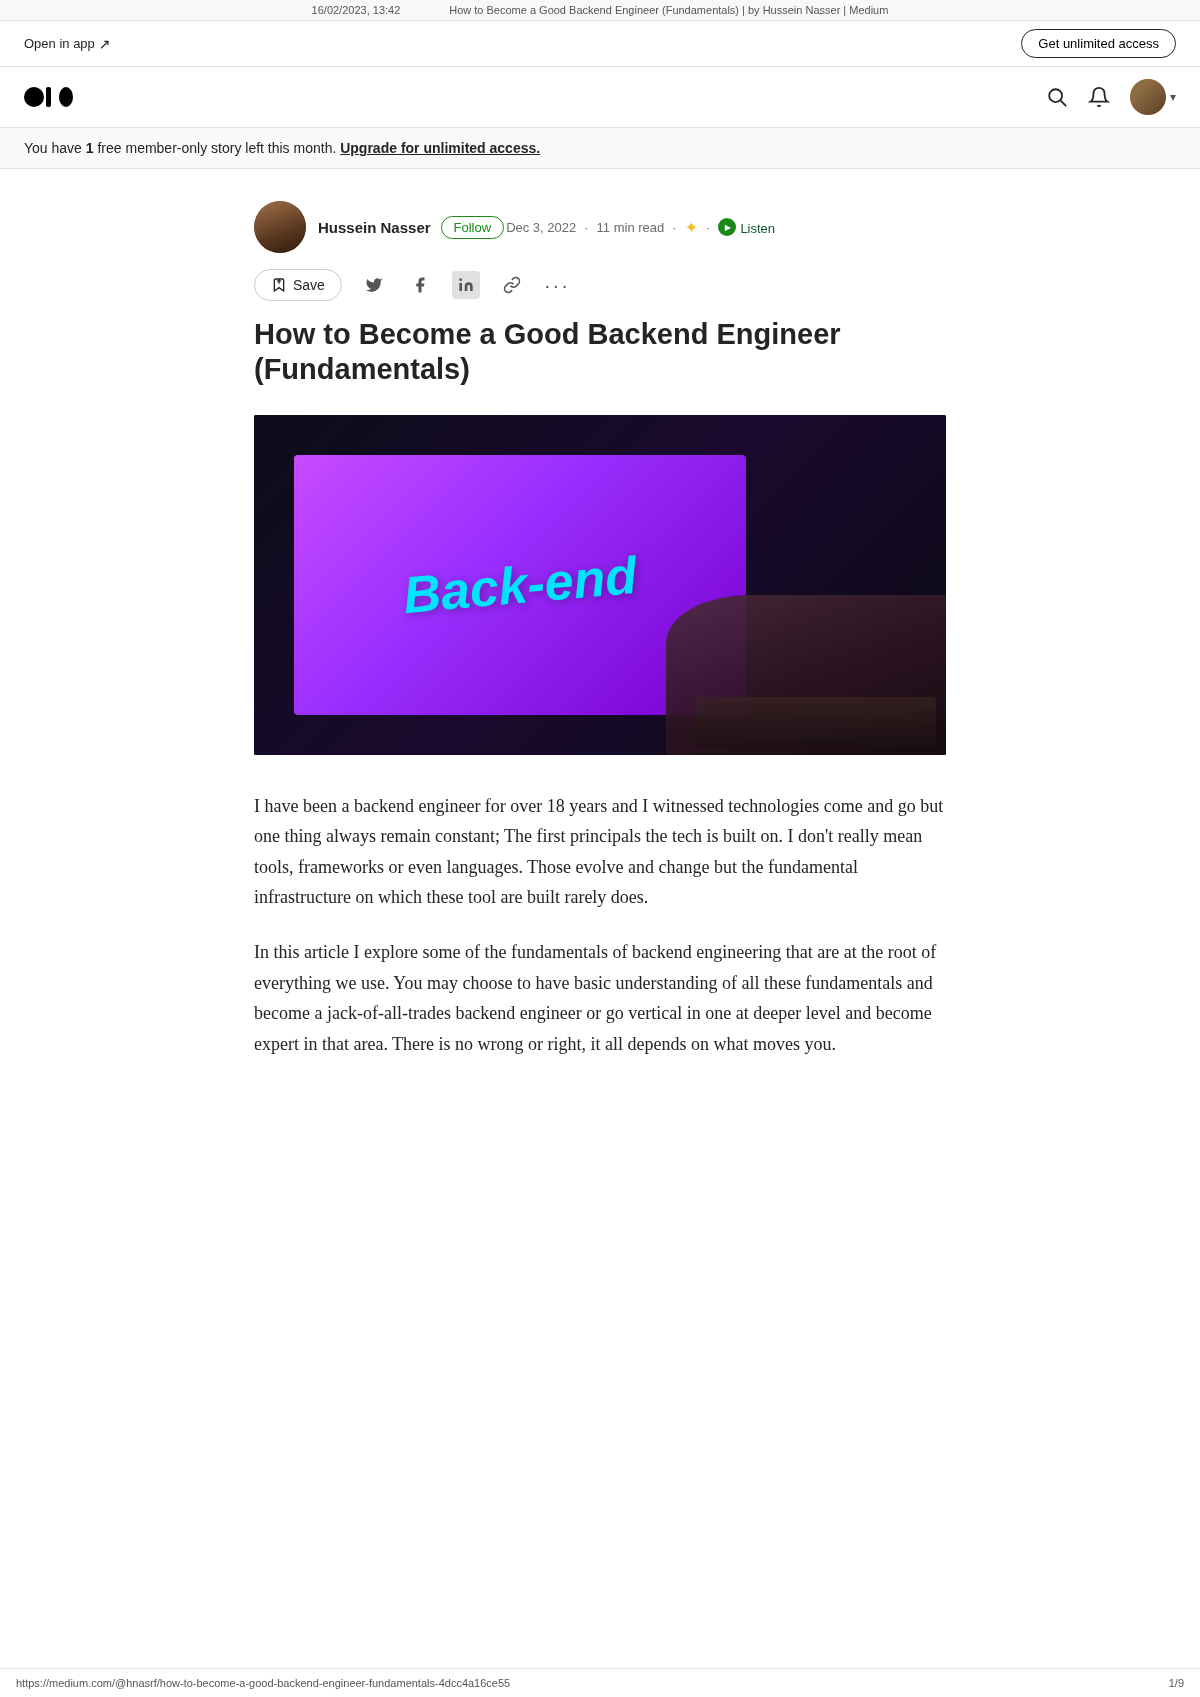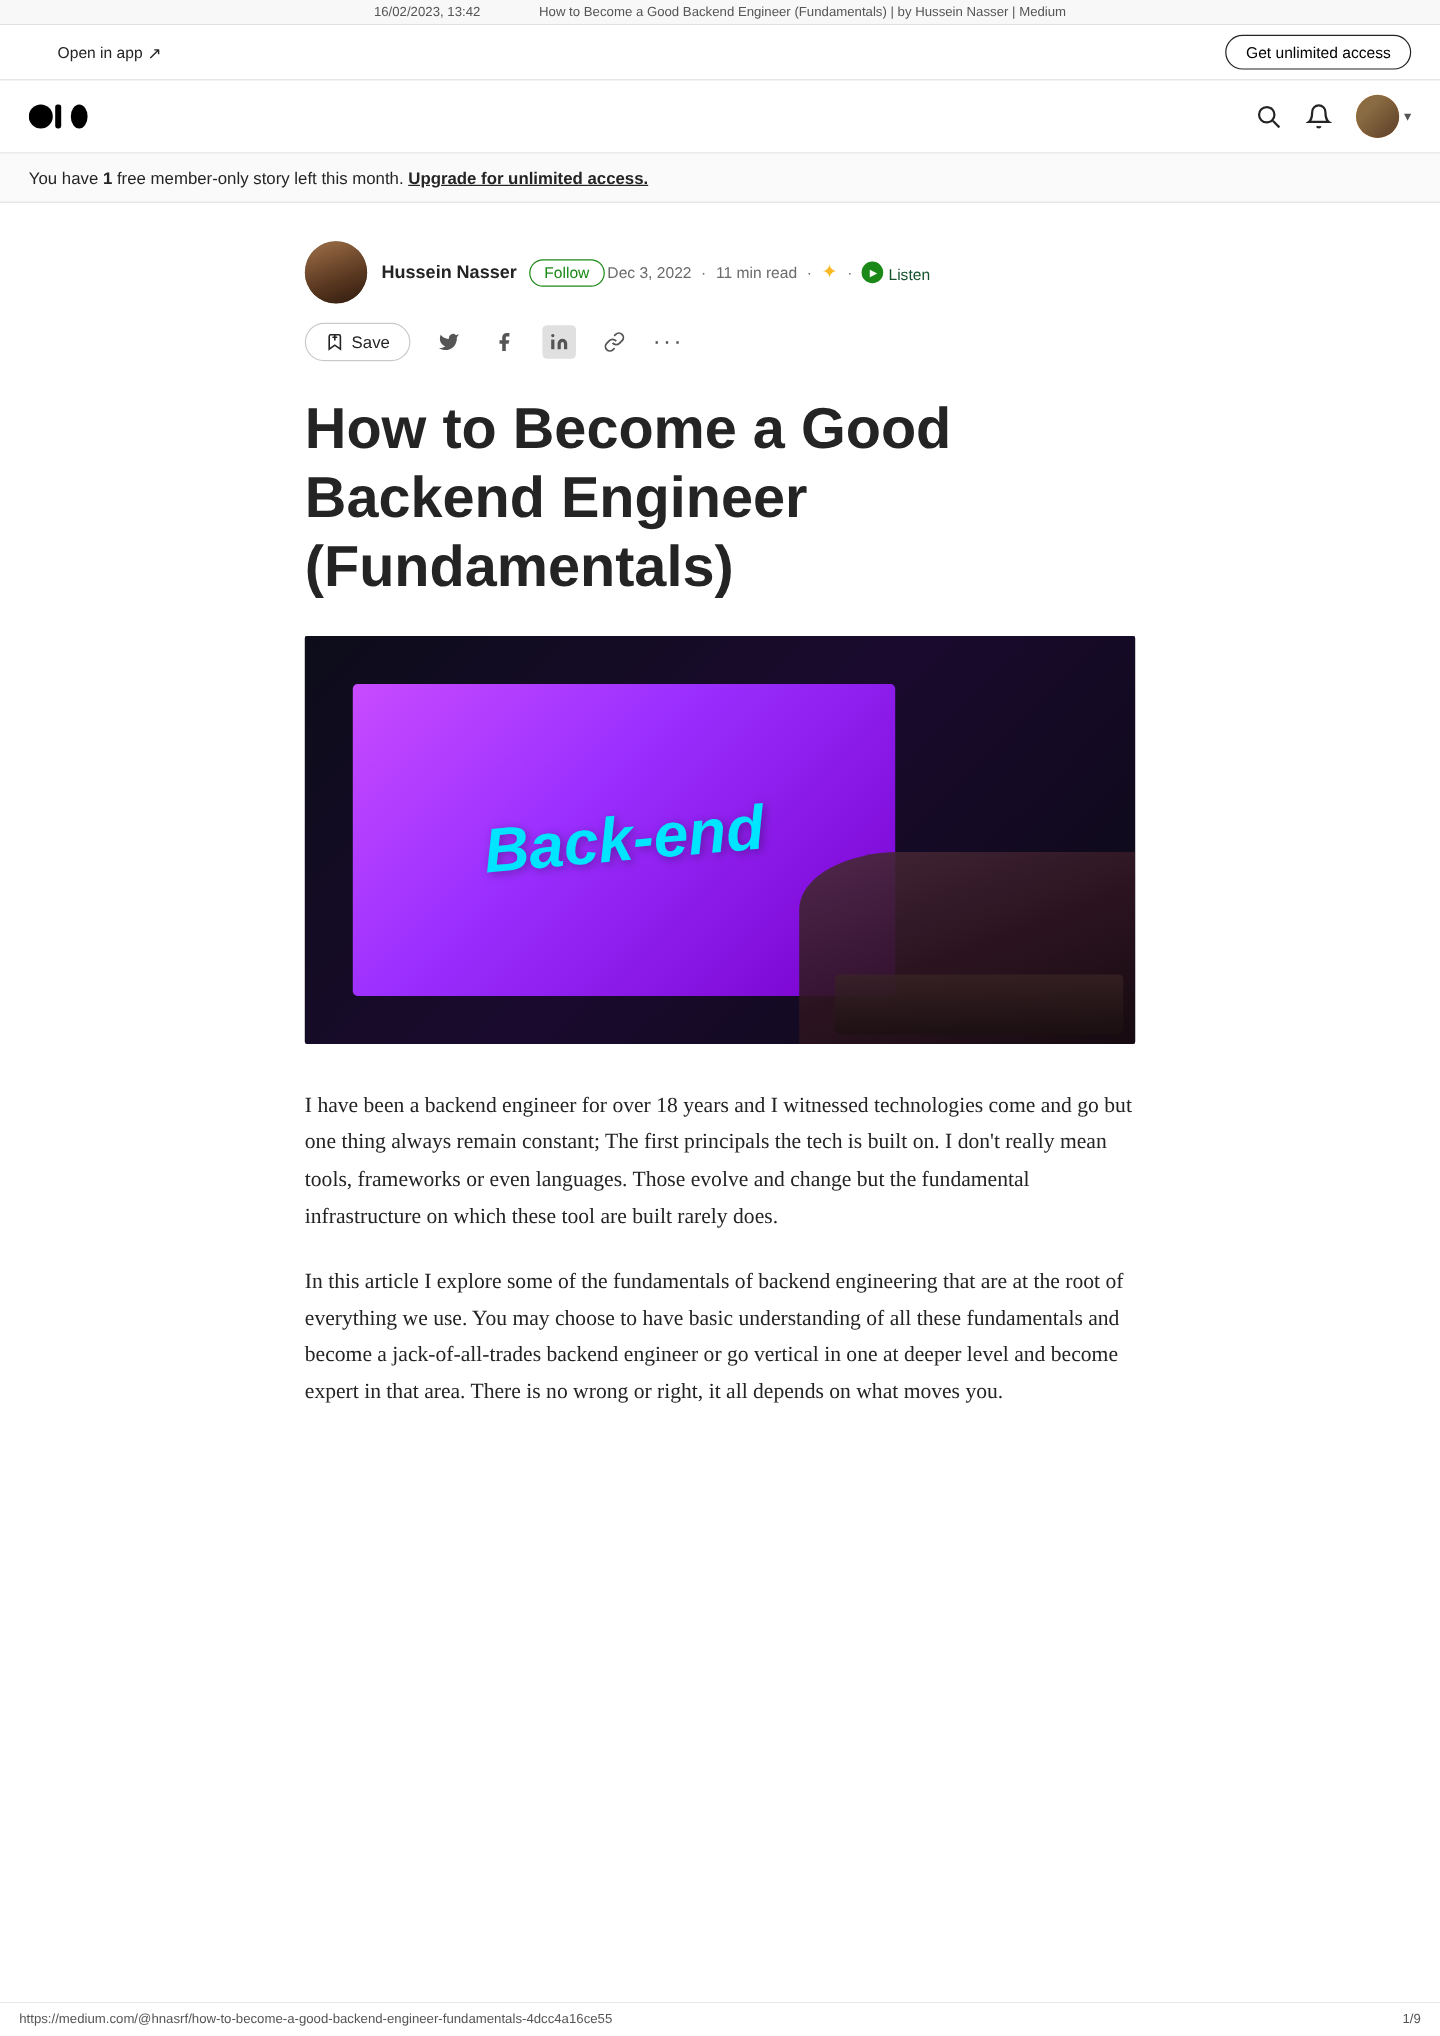--- a/index.html
+++ b/index.html
@@ -31,21 +31,20 @@
       font-size: 13px;
     }
     .open-in-app {
       display: flex;
       align-items: center;
       gap: 4px;
       color: #242424;
       text-decoration: none;
       font-size: 13px;
       font-family: Arial, sans-serif;
-      margin-left: 24px;
     }
     .open-in-app .arrow {
       font-size: 14px;
     }
     .get-unlimited-btn {
       border: 1.5px solid #242424;
       border-radius: 999px;
       padding: 6px 16px;
       font-size: 13px;
       background: #fff;
@@ -199,21 +198,21 @@
       margin-left: 1px;
     }
     .membership-star {
       color: #f8b924;
       font-size: 16px;
     }
     .action-bar {
       display: flex;
       align-items: center;
       gap: 18px;
-      margin: 16px 0 28px;
+      margin: 16px 0 16px;
       font-family: Arial, sans-serif;
     }
     .save-btn {
       display: flex;
       align-items: center;
       gap: 6px;
       border: 1.5px solid #c9c9c9;
       border-radius: 999px;
       padding: 7px 16px;
       font-size: 14px;
@@ -233,21 +232,21 @@
       font-size: 15px;
       color: #555;
     }
     .more-btn {
       cursor: pointer;
       font-size: 20px;
       color: #555;
       letter-spacing: 2px;
     }
     .article-title {
-      font-size: 48px;
+      font-size: 29px;
       font-weight: 900;
       line-height: 1.2;
       margin-bottom: 28px;
       color: #242424;
       font-family: Arial, sans-serif;
     }
     .hero-image {
       width: 100%;
       height: 340px;
       border-radius: 2px;

